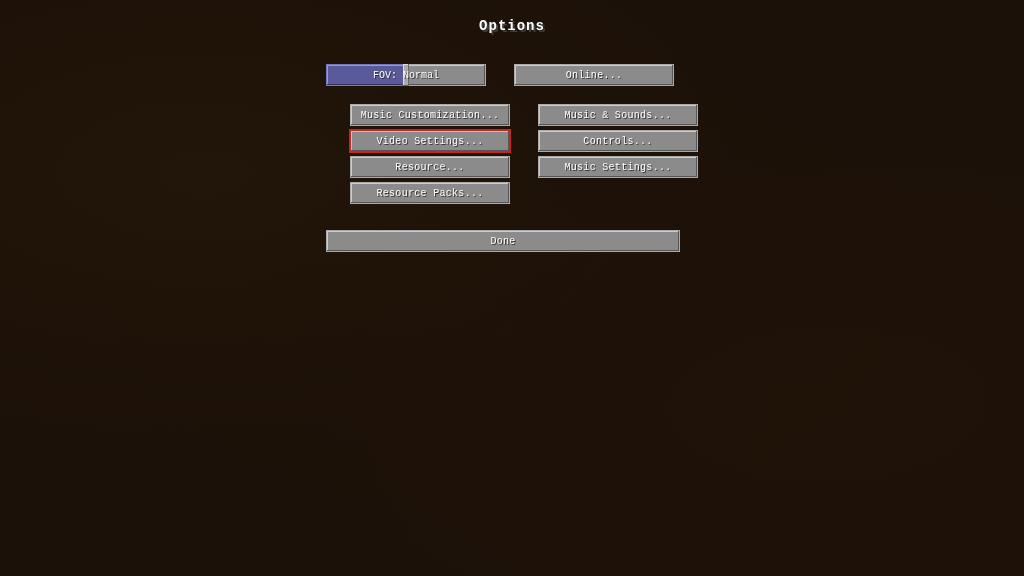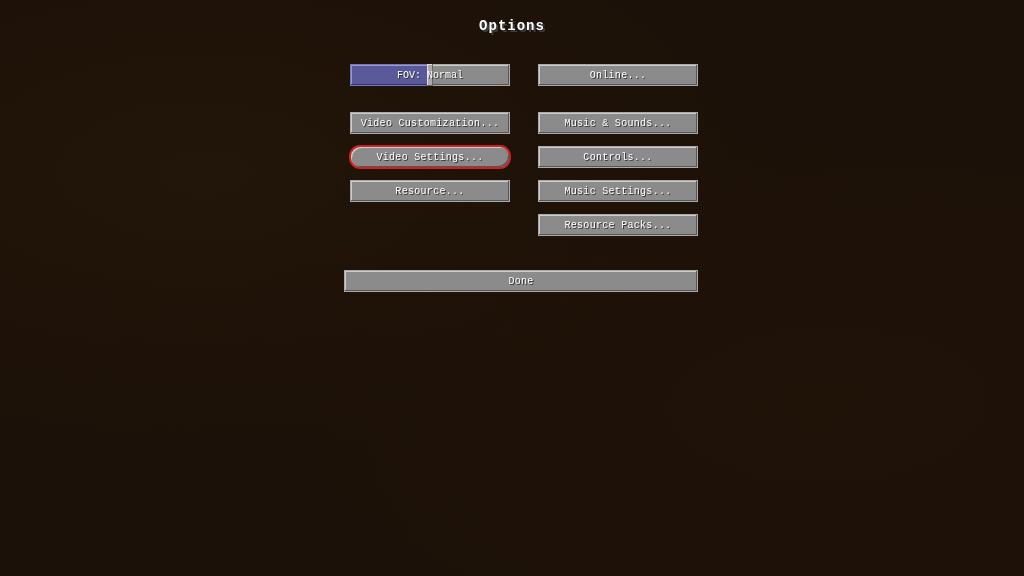--- a/index.html
+++ b/index.html
@@ -48,22 +48,22 @@
       font-weight: bold;
       text-align: center;
       margin-bottom: 30px;
       text-shadow: 2px 2px 0px #3f3f3f;
       letter-spacing: 1px;
     }
 
     .options-panel {
       display: flex;
       flex-direction: column;
-      align-items: flex-end;
-      gap: 8px;
+      align-items: flex-start;
+      gap: 0px;
     }
 
     .button-row {
       display: flex;
       gap: 4px;
       margin-bottom: 4px;
       justify-content: center;
     }
 
     .mc-button {
@@ -93,21 +93,20 @@
       margin-left: 24px;
     }
 
     .mc-button.full-wide {
       width: 354px;
     }
 
     .mc-button.highlighted {
       outline: 2px solid #cc2222;
       outline-offset: -1px;
-      border-radius: 10px;
     }
 
     
     .fov-row {
       margin-bottom: 18px;
     }
 
     .mc-slider {
       width: 160px;
       height: 22px;
@@ -177,21 +176,21 @@
   <div class="options-panel">
 
     <div class="button-row fov-row">
       <div class="mc-slider">
         <span class="slider-text">FOV: Normal</span>
       </div>
       <button class="mc-button wide">Online...</button>
     </div>
 
     <div class="button-row section-gap">
-      <button class="mc-button wide">Video Customization...</button>
+      <button class="mc-button wide">Music Customization...</button>
       <button class="mc-button wide">Music &amp; Sounds...</button>
     </div>
 
     <div class="button-row">
       <button class="mc-button wide highlighted">Video Settings...</button>
       <button class="mc-button wide">Controls...</button>
     </div>
 
     <div class="button-row">
       <button class="mc-button wide">Resource...</button>

